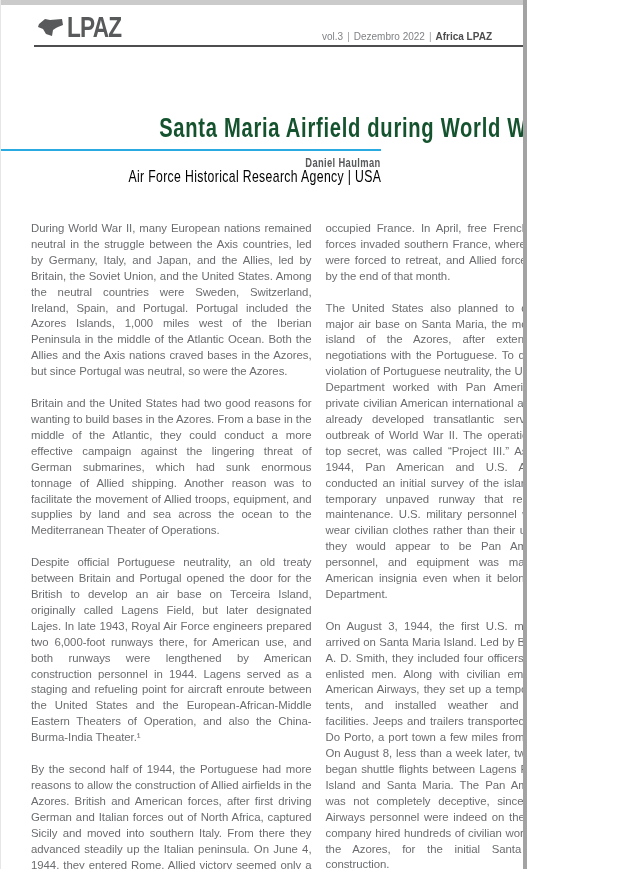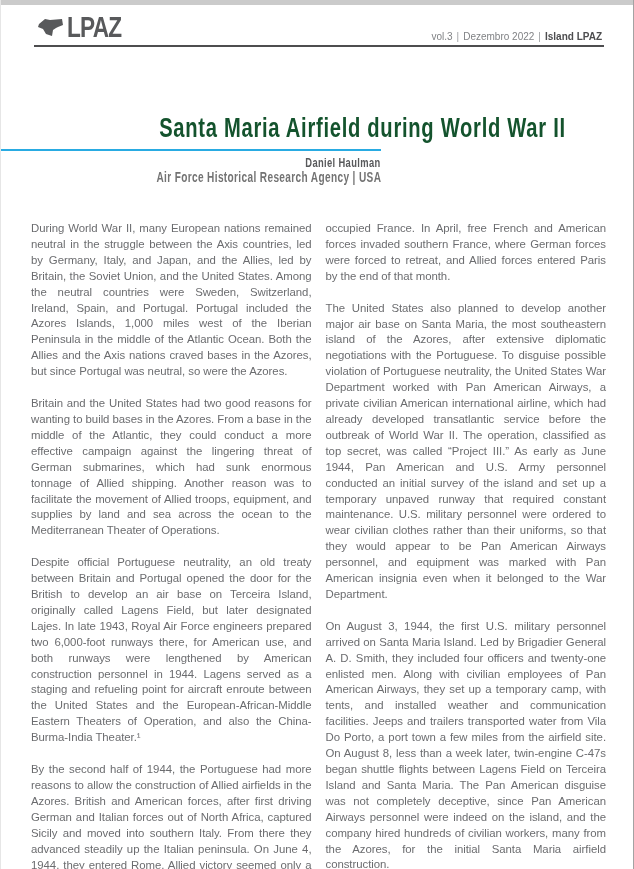--- a/index.html
+++ b/index.html
@@ -1,24 +1,24 @@
 <!DOCTYPE html>
 <html><head>
 <meta charset="utf-8">
 <style>
   * { margin:0; padding:0; box-sizing:border-box; }
   html,body { background:#ffffff; }
   .page {
     position:relative;
-    width:634px; height:869px;
+    width:527px; height:869px;
     background:#ffffff;
     font-family:"Liberation Sans", sans-serif;
     overflow:hidden;
     border-left:1px solid #e6e6e6;
-    border-right:1px solid #a3a3a3;
+    border-right:4px solid #a3a3a3;
   }
   .top-strip {
     position:absolute; top:0; left:0; right:0; height:5px;
     background:#cbcbcb;
   }
   
   .logo {
     position:absolute; top:13px; left:35px;
     display:flex; align-items:center; gap:1px;
     color:#58595b;
@@ -62,22 +62,22 @@
   }
   .title-rule {
     margin-top:6px; height:2px; width:100%;
     background:#29abe2;
   }
   .byline {
     margin-top:5px; font-size:13px; line-height:14px;
     font-weight:bold; color:#58595b; letter-spacing:.5px;padding-left:28px;
   }
   .affiliation {
-    font-size:14px; line-height:14px;
-    color:#737373; letter-spacing:.5px;font-weight:bold;
+    font-size:17px; line-height:14px;
+    color:#000000; letter-spacing:.5px;
   }
   
   .columns {
     position:absolute; top:221px; left:30px; width:575px;
     display:flex; gap:14px;
   }
   .col {
     width:281px;
     text-align:justify;
     font-size:11.4px; line-height:15.9px;
@@ -103,21 +103,21 @@
   <div class="logo">
     <span>
       <svg width="30" height="24" viewBox="0 0 30 24">
         <polygon points="3,8 9,3 14,4 26,3 27,9 22,11 20,12 17,14 16,20 10,18 7,13 2,11" fill="#58595b"></polygon>
       </svg>
     </span>
     <span class="logo-text">LPAZ</span>
   </div>
 
   <div class="issue-info">
-    <span>vol.3</span><span class="sep">|</span><span>Dezembro 2022</span><span class="sep">|</span><span class="issue-journal">Island LPAZ</span>
+    <span>vol.3</span><span class="sep">|</span><span>Dezembro 2022</span><span class="sep">|</span><span class="issue-journal">Africa LPAZ</span>
   </div>
 
   <div class="masthead-rule"></div>
 
   <div class="title-block">
     <div class="title-line2">
       <span class="cond-r">Santa Maria Airfield during World War II</span>
     </div>
     <div class="title-rule"></div>
     <div class="byline">

